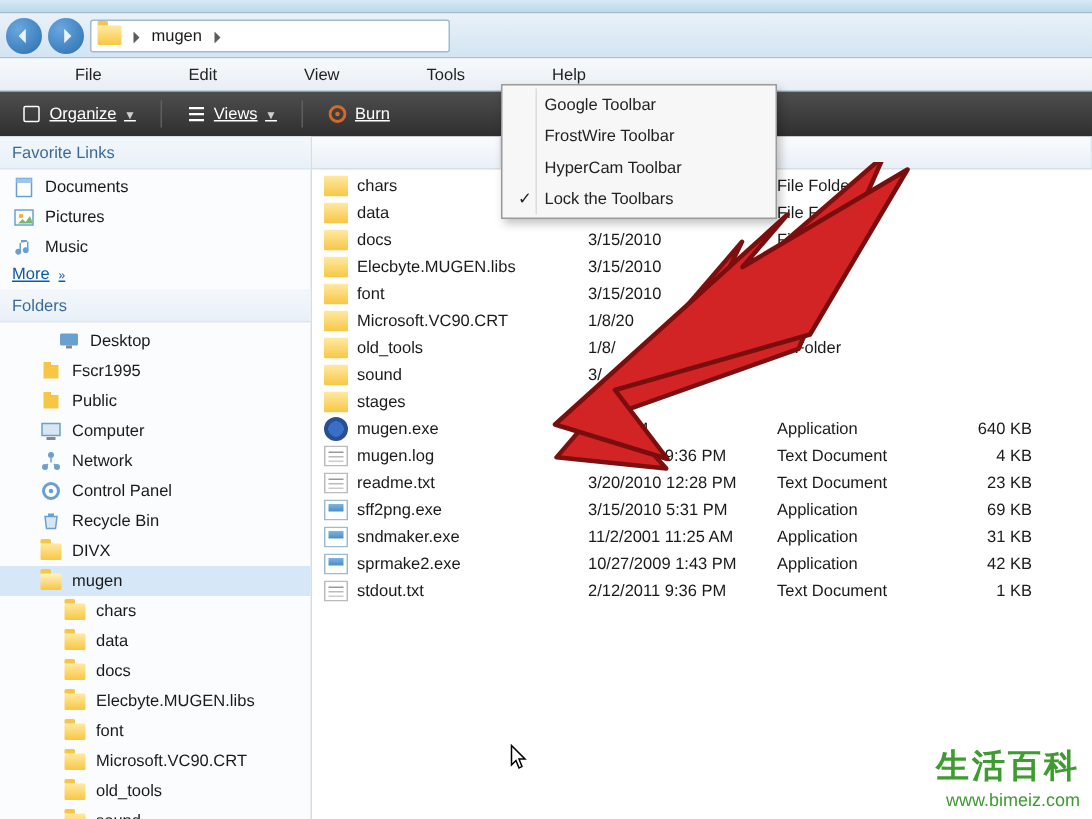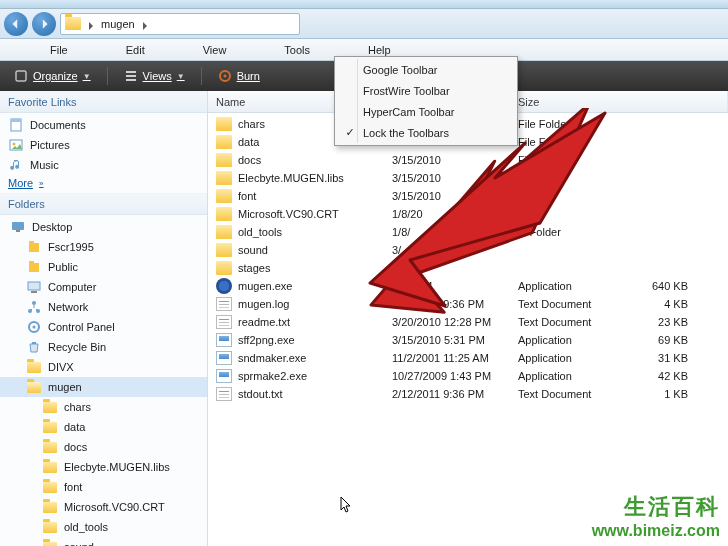--- a/index.html
+++ b/index.html
@@ -36,21 +36,21 @@
 
 
 .nav { width: 208px; border-right: 1px solid #d4dee7; display: flex; flex-direction: column; background: #fbfcfd; }
 .navsec-h { padding: 4px 8px; color: #3b6a97; background: linear-gradient(#f3f7fb,#e8f0f7); border-bottom: 1px solid #dbe6ef; border-top: 1px solid #eef4f9; }
 .favlinks { padding: 2px 0; }
 .favlinks .item, .tree .item { display: flex; align-items: center; gap: 6px; padding: 2px 8px; color: #1a1a1a; }
 .favlinks .more { color: #0a5aaa; text-decoration: underline; }
 .ico16 { width: 16px; height: 16px; display: flex; align-items: center; justify-content: center; }
 .ico16 svg { width: 14px; height: 14px; }
 .tree { padding: 2px 0 8px 0; overflow: auto; }
-.tree .indent0 { padding-left: 10px; }
+.tree .indent0 { padding-left: 10px; margin-left: 28px; }
 .tree .indent1 { padding-left: 26px; }
 .tree .indent2 { padding-left: 42px; }
 .tree .sel { background: #d6e8f8; }
 
 
 .files { flex: 1; display: flex; flex-direction: column; }
 .cols { height: 22px; background: linear-gradient(#fafcfe,#eaf0f6); border-bottom: 1px solid #d4dee7; display: flex; align-items: center; color: #3a3a3a; }
 .col { padding: 0 8px; border-right: 1px solid #e0e8ef; height: 100%; display: flex; align-items: center; }
 .col.name { width: 176px; }
 .col.date { width: 126px; }
@@ -80,21 +80,21 @@
 .ctxmenu .mi .chk { position: absolute; left: 6px; width: 14px; text-align: center; }
 .ctxmenu .gutter { position:absolute; left:22px; top:2px; bottom:2px; width:1px; background:#dcdcdc; }
 
 
 .arrow { position: absolute; left: 350px; top: 108px; width: 260px; height: 210px; z-index: 30; pointer-events: none; }
 .arrow svg { width: 100%; height: 100%; }
 
 
 .wm { position: absolute; right: 8px; bottom: 6px; text-align: right; z-index: 40; }
 .wm .cn { color: #3d9b2f; font-size: 22px; font-weight: bold; letter-spacing: 2px; text-shadow: 0 0 2px #fff, 0 0 3px #fff; }
-.wm .url { color: #3d9b2f; font-size: 16px; text-shadow: 0 0 2px #fff; font-weight: bold; }
+.wm .url { color: #3d9b2f; font-size: 12px; text-shadow: 0 0 2px #fff; }
 
 
 .cursor { position: absolute; left: 340px; bottom: 32px; width: 14px; height: 18px; z-index: 25; }
 .cursor svg { width: 14px; height: 18px; }
 </style>
 </head>
 <body>
 
 <div class="titlebar"></div>
 
@@ -322,21 +322,20 @@
           <span class="ico16">
             <div class="folder-ico" style="width:14px;height:11px"></div>
           </span>
           <span>sound</span>
         </div>
       </div>
   </div>
 
   <div class="files">
     <div class="cols">
-      <div class="col name">Name</div>
       <div class="col date"></div>
       <div class="col size">Size</div>
     </div>
     <div class="rows" id="rows">
         <div class="row">
           <div class="cell name">
             <span class="fi folder"></span>
             <span>chars</span>
           </div>
           <div class="cell date"></div>

